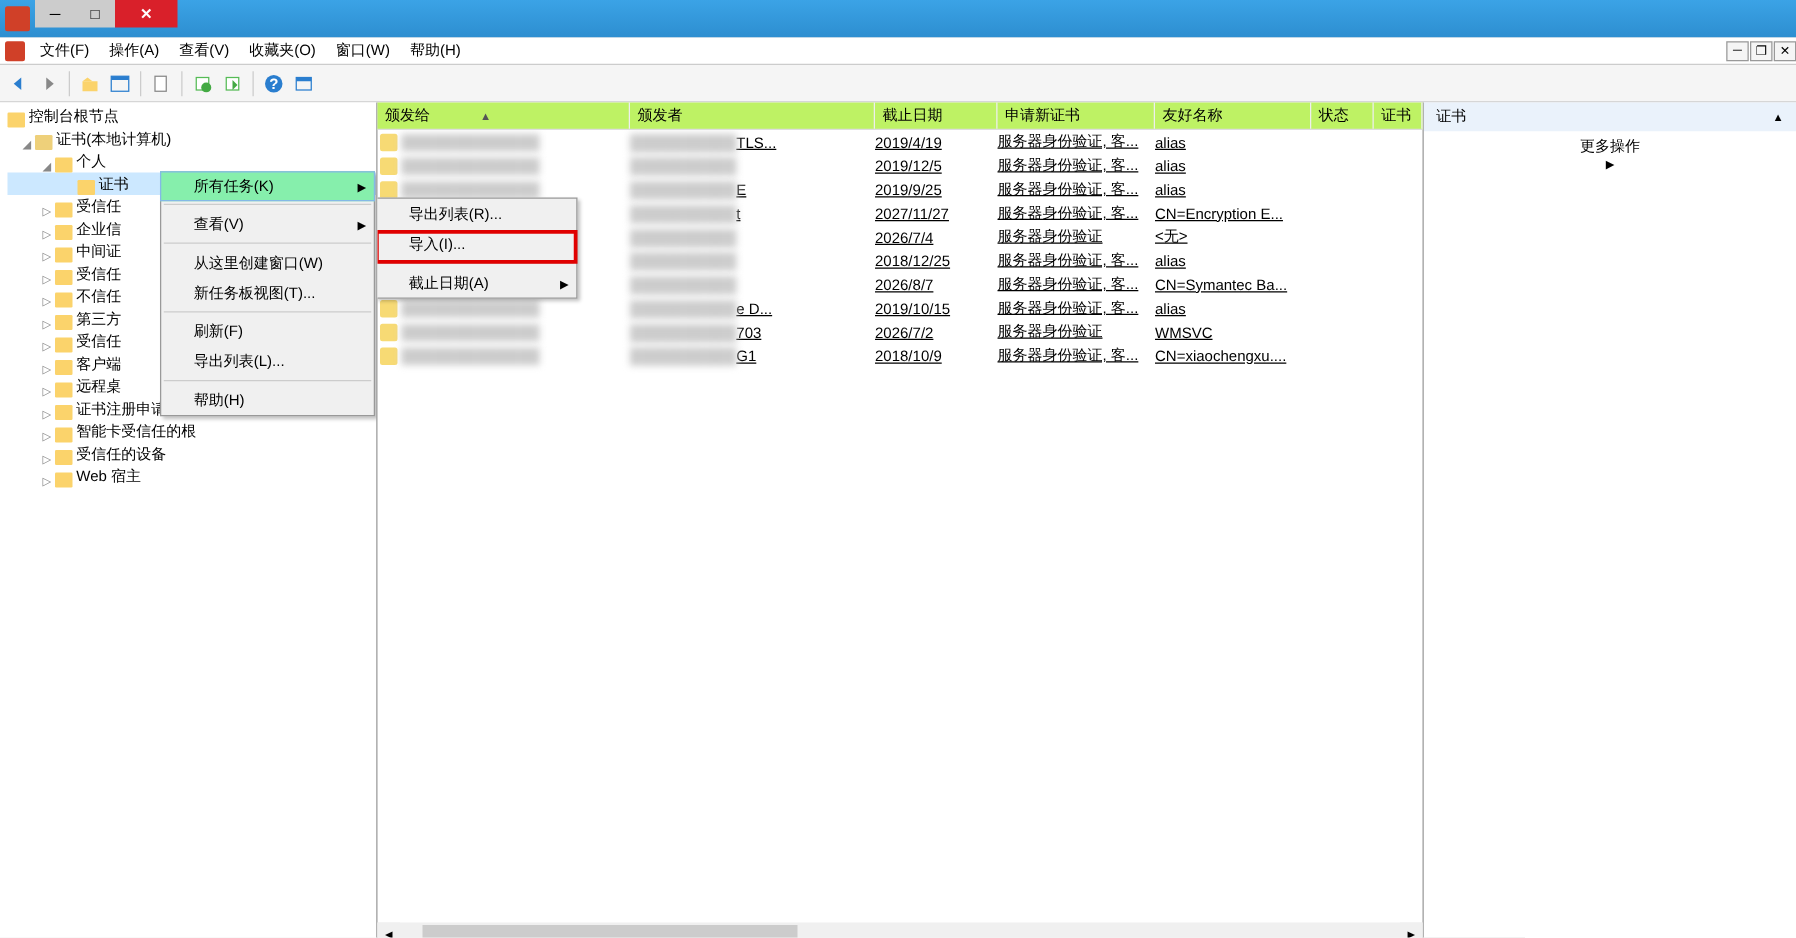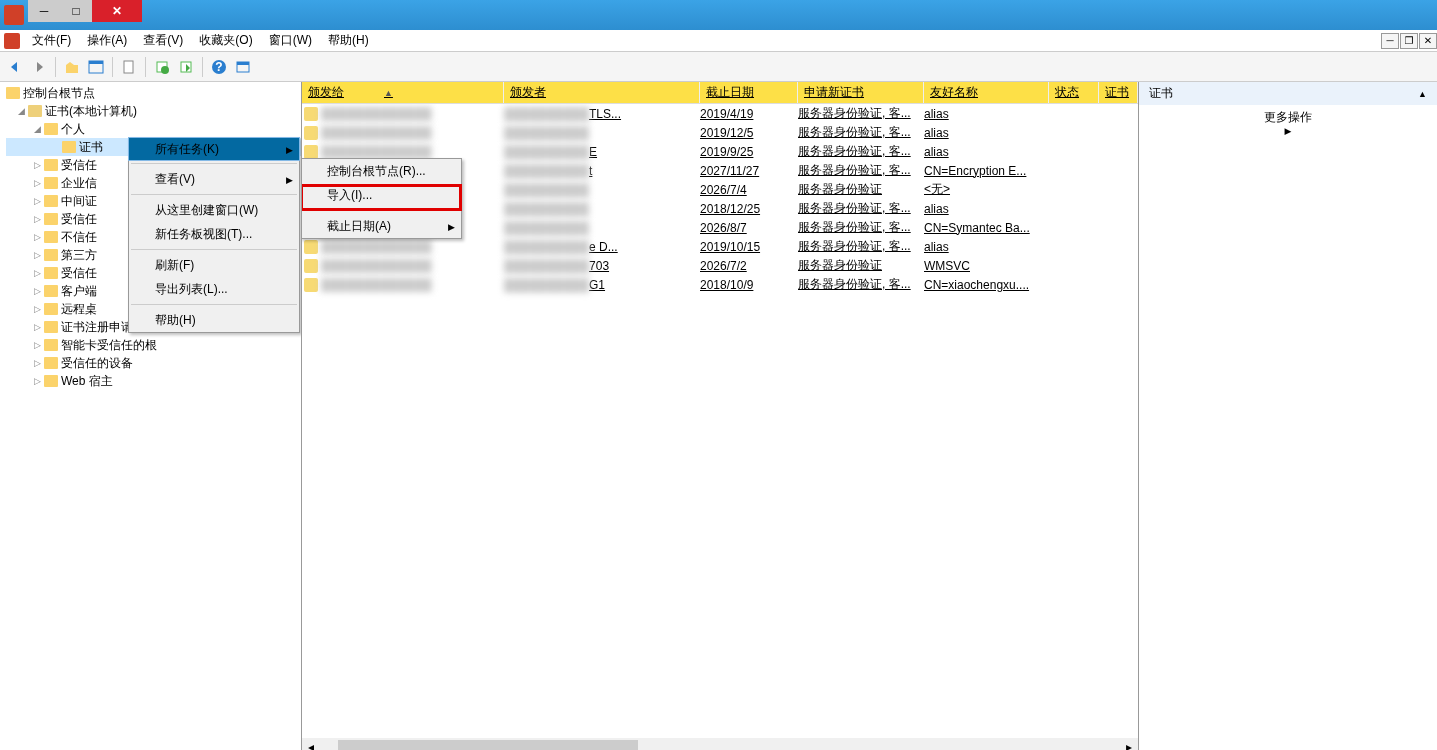--- a/index.html
+++ b/index.html
@@ -25,37 +25,37 @@
 .tb-sep { width: 1px; height: 20px; background: #ccc; margin: 0 3px; }
 
 
 .main-area { display: flex; height: 674px; background: #fff; }
 .tree-panel { width: 302px; border-right: 1px solid #999; position: relative; background: #fff; overflow: hidden; }
 .list-panel { flex: 1; border-right: 1px solid #999; position: relative; display: flex; flex-direction: column; }
 .actions-panel { width: 298px; display: flex; flex-direction: column; }
 
 
 .tree { padding: 2px 0 2px 6px; }
-.tree-row { display: flex; align-items: center; height: 18px; white-space: nowrap; }
+.tree-row { display: flex; align-items: flex-end; height: 18px; white-space: nowrap; }
 .tree-exp { width: 10px; display: inline-block; color: #888; font-size: 9px; cursor: default; }
 .folder-icon { width: 14px; height: 12px; background: #fbd36b; margin-right: 3px; display: inline-block; border-radius: 1px; }
 .tree-row.selected { background: #cce8ff; }
 
 
 .ctx { position: absolute; background: #f0f0f0; border: 1px solid #999; box-shadow: 2px 2px 3px rgba(0,0,0,0.25); z-index: 100; }
 .ctx-row { display: flex; align-items: center; height: 24px; padding: 1px 18px 0 26px; cursor: default; position: relative; }
 .ctx-sep { height: 1px; background: #ccc; margin: 3px 2px; }
 .ctx-arrow { position: absolute; right: 6px; font-size: 9px; }
-.ctx-highlight { background: #0369a1; border: 1px solid #84b9e6; margin: -1px; }
+.ctx-highlight { background: #86efac; border: 1px solid #84b9e6; margin: -1px; }
 .ctx1 { left: 128px; top: 55px; width: 172px; }
 .ctx2 { left: 300px; top: 54px; width: 162px; }
 .ctx2 .red-box { border: 3px solid #e00000; position: absolute; left: -1px; top: 25px; width: 162px; height: 27px; pointer-events: none; }
 
 
-.list-header { height: 22px; background: #fde047; border-bottom: 1px solid #ddd; display: flex; text-decoration: underline; }
+.list-header { height: 22px; background: #bef264; border-bottom: 1px solid #ddd; display: flex; }
 .col { border-right: 1px solid #eee; padding: 2px 6px; display: flex; align-items: center; }
 .sort-arrow { margin-left: 40px; font-size: 9px; color: #555; }
 
 
 .list-body { flex: 1; overflow: auto; position: relative; }
 .list-row { display: flex; height: 19px; align-items: center; text-decoration: underline; }
 .cert-icon { width: 14px; height: 14px; margin-left: 2px; margin-right: 3px; background: #f7da74; border-radius: 2px; flex-shrink: 0; }
 .cell-txt { white-space: nowrap; overflow: hidden; }
 .blur { color: #ccc; filter: blur(3px); background: #eee; }
 .hscroll { height: 18px; background: #f0f0f0; display: flex; align-items: center; }
@@ -405,21 +405,21 @@
             <span class="cell-txt blur">█████████████</span>
             <span class="cell-txt"></span>
           </div>
           <div style="width:196px"><span class="cell-txt blur">██████████</span><span class="cell-txt">G1</span></div>
           <div style="width:98px"><span class="cell-txt">2018/10/9</span></div>
           <div style="width:126px"><span class="cell-txt">服务器身份验证, 客...</span></div>
           <div style="width:125px"><span class="cell-txt">CN=xiaochengxu....</span></div>
         </div>
     <div class="ctx ctx2" style="left:-2px; top:54px">
         <div class="ctx-row">
-            <span>控制台根节点(R)...</span>
+            <span>导出列表(R)...</span>
           </div>
         <div class="ctx-row">
             <span>导入(I)...</span>
           </div>
         <div class="ctx-sep"></div>
         <div class="ctx-row">
             <span>截止日期(A)</span>
             <span class="ctx-arrow">▶</span>
           </div>
         <div class="red-box"></div>

